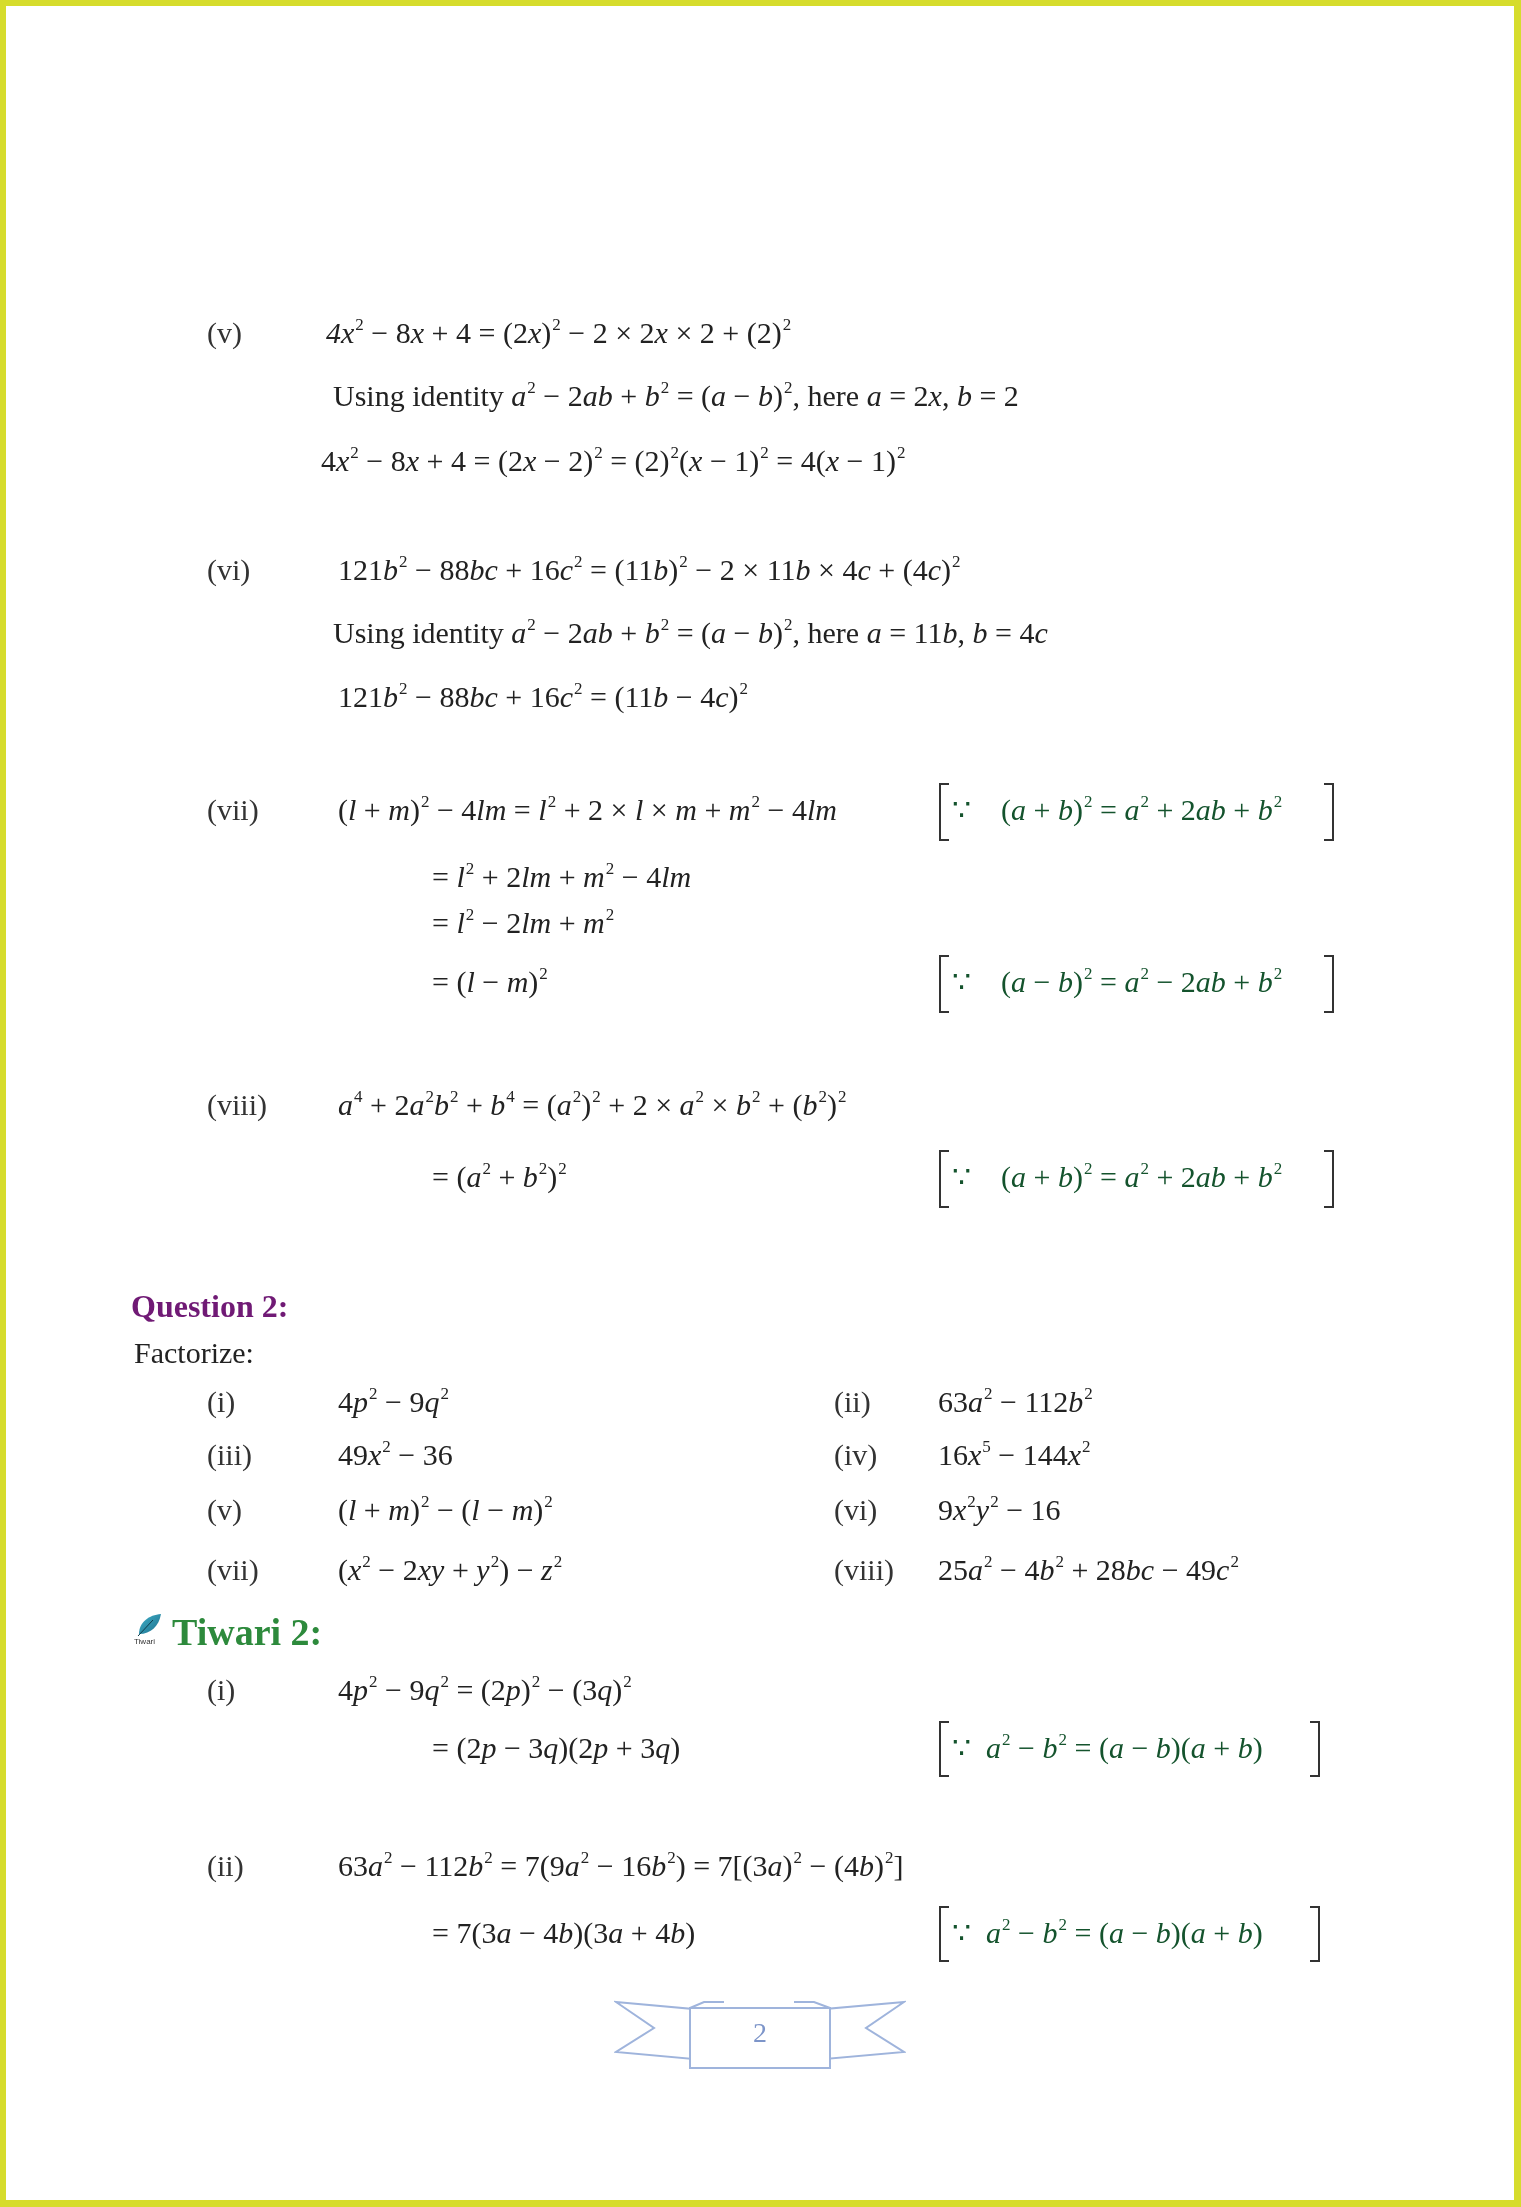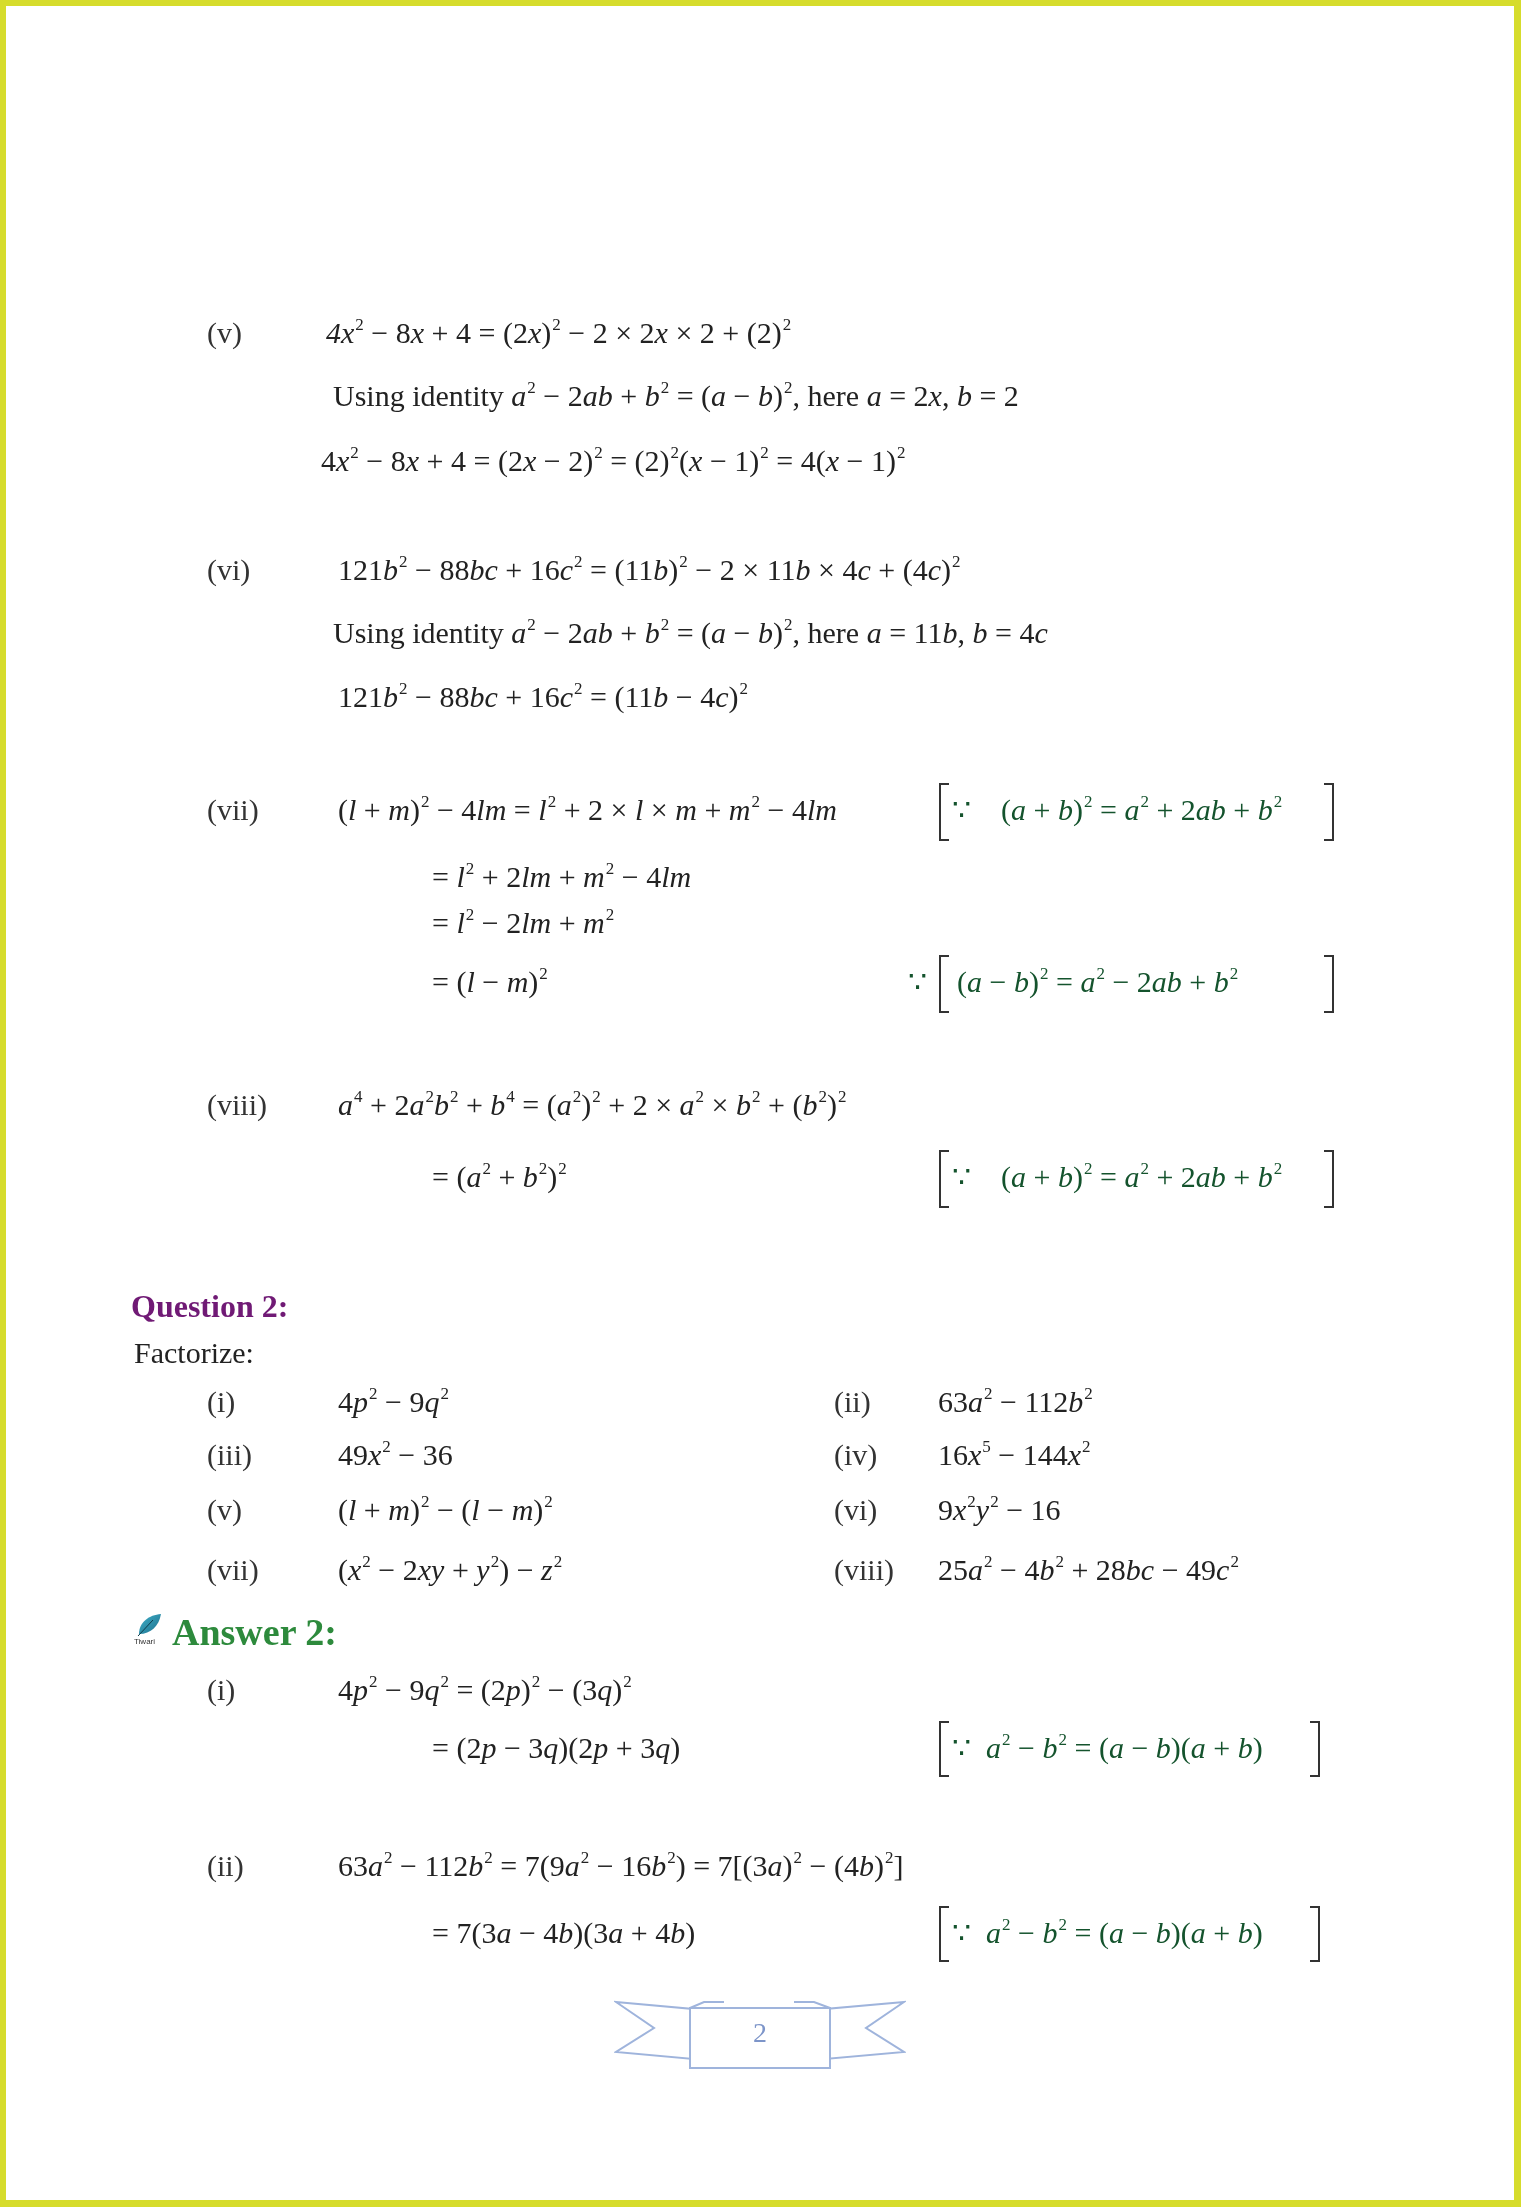--- a/index.html
+++ b/index.html
@@ -39,21 +39,21 @@
 <div class="t" style="left:338px;top:792px;font-family:Liberation Serif, serif;">(<i>l</i> + <i>m</i>)<sup>2</sup> − 4<i>lm</i> = <i>l</i><sup>2</sup> + 2 × <i>l</i> × <i>m</i> + <i>m</i><sup>2</sup> − 4<i>lm</i></div>
 <div class="t" style="left:432px;top:859px;">= <i>l</i><sup>2</sup> + 2<i>lm</i> + <i>m</i><sup>2</sup> − 4<i>lm</i></div>
 <div class="t" style="left:432px;top:905px;">= <i>l</i><sup>2</sup> − 2<i>lm</i> + <i>m</i><sup>2</sup></div>
 <div class="t" style="left:432px;top:964px;">= (<i>l</i> − <i>m</i>)<sup>2</sup></div>
 
 <div class="brk l" style="left:939px;top:783px;height:58px;"></div>
 <div class="note" style="left:952px;top:792px;">∵ &nbsp;&nbsp; (<i>a</i> + <i>b</i>)<sup>2</sup> = <i>a</i><sup>2</sup> + 2<i>ab</i> + <i>b</i><sup>2</sup></div>
 <div class="brk r" style="left:1324px;top:783px;height:58px;"></div>
 
 <div class="brk l" style="left:939px;top:955px;height:58px;"></div>
-<div class="note" style="left:908px;top:964px;text-align:center;">∵ &nbsp;&nbsp; (<i>a</i> − <i>b</i>)<sup>2</sup> = <i>a</i><sup>2</sup> − 2<i>ab</i> + <i>b</i><sup>2</sup></div>
+<div class="note" style="left:952px;top:964px;text-align:center;">∵ &nbsp;&nbsp; (<i>a</i> − <i>b</i>)<sup>2</sup> = <i>a</i><sup>2</sup> − 2<i>ab</i> + <i>b</i><sup>2</sup></div>
 <div class="brk r" style="left:1324px;top:955px;height:58px;"></div>
 
 <div class="t lbl" style="left:207px;top:1087px;">(viii)</div>
 <div class="t" style="left:338px;top:1087px;"><i>a</i><sup>4</sup> + 2<i>a</i><sup>2</sup><i>b</i><sup>2</sup> + <i>b</i><sup>4</sup> = (<i>a</i><sup>2</sup>)<sup>2</sup> + 2 × <i>a</i><sup>2</sup> × <i>b</i><sup>2</sup> + (<i>b</i><sup>2</sup>)<sup>2</sup></div>
 <div class="t" style="left:432px;top:1159px;">= (<i>a</i><sup>2</sup> + <i>b</i><sup>2</sup>)<sup>2</sup></div>
 
 <div class="brk l" style="left:939px;top:1150px;height:58px;"></div>
 <div class="note" style="left:952px;top:1159px;">∵ &nbsp;&nbsp; (<i>a</i> + <i>b</i>)<sup>2</sup> = <i>a</i><sup>2</sup> + 2<i>ab</i> + <i>b</i><sup>2</sup></div>
 <div class="brk r" style="left:1324px;top:1150px;height:58px;"></div>
 
@@ -84,21 +84,21 @@
   <defs>
       <linearGradient id="lg" x1="0" y1="0" x2="1" y2="1">
         <stop offset="0" stop-color="#3fb0c9"></stop>
         <stop offset="1" stop-color="#1d6f8c"></stop>
       </linearGradient>
     </defs>
   <path d="M6 22 C6 10 16 3 28 2 C26 14 18 22 6 22 Z" fill="url(#lg)"></path>
   <path d="M5 24 L20 8" stroke="#0d3b4a" stroke-width="1"></path>
   <text x="1" y="32" font-size="8" font-family="Liberation Sans, sans-serif" fill="#333">Tiwari</text>
 </svg>
-<div class="t heading-a" style="left:172px;top:1610px;line-height:44px;">Answer 2:</div>
+<div class="t heading-a" style="left:172px;top:1610px;line-height:44px;">Tiwari 2:</div>
 
 <div class="t lbl" style="left:207px;top:1672px;">(i)</div>
 <div class="t" style="left:338px;top:1672px;">4<i>p</i><sup>2</sup> − 9<i>q</i><sup>2</sup> = (2<i>p</i>)<sup>2</sup> − (3<i>q</i>)<sup>2</sup></div>
 <div class="t" style="left:432px;top:1730px;">= (2<i>p</i> − 3<i>q</i>)(2<i>p</i> + 3<i>q</i>)</div>
 <div class="brk l" style="left:939px;top:1721px;height:56px;"></div>
 <div class="note" style="left:952px;top:1730px;">∵ &nbsp;<i>a</i><sup>2</sup> − <i>b</i><sup>2</sup> = (<i>a</i> − <i>b</i>)(<i>a</i> + <i>b</i>)</div>
 <div class="brk r" style="left:1310px;top:1721px;height:56px;"></div>
 
 <div class="t lbl" style="left:207px;top:1848px;">(ii)</div>
 <div class="t" style="left:338px;top:1848px;">63<i>a</i><sup>2</sup> − 112<i>b</i><sup>2</sup> = 7(9<i>a</i><sup>2</sup> − 16<i>b</i><sup>2</sup>) = 7[(3<i>a</i>)<sup>2</sup> − (4<i>b</i>)<sup>2</sup>]</div>

